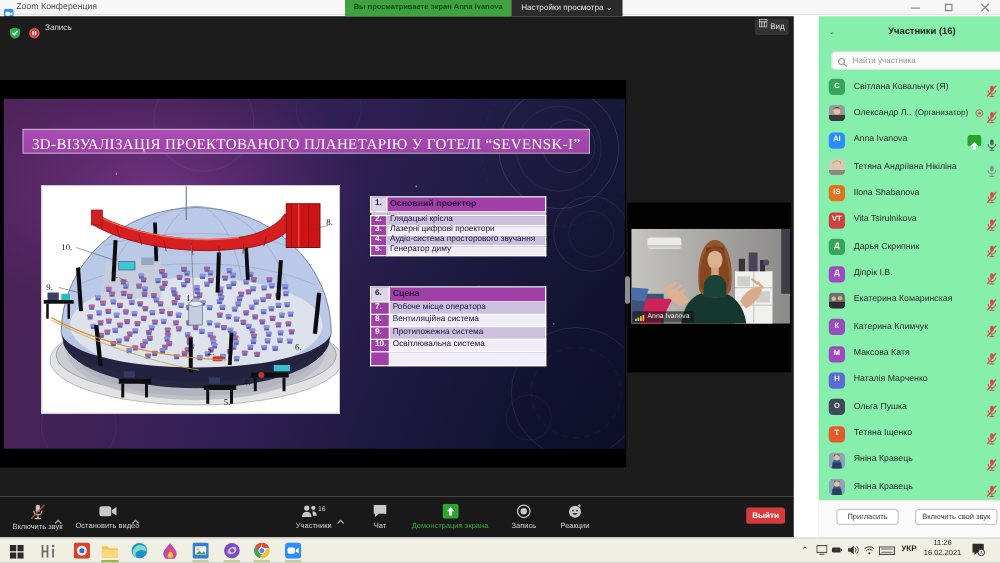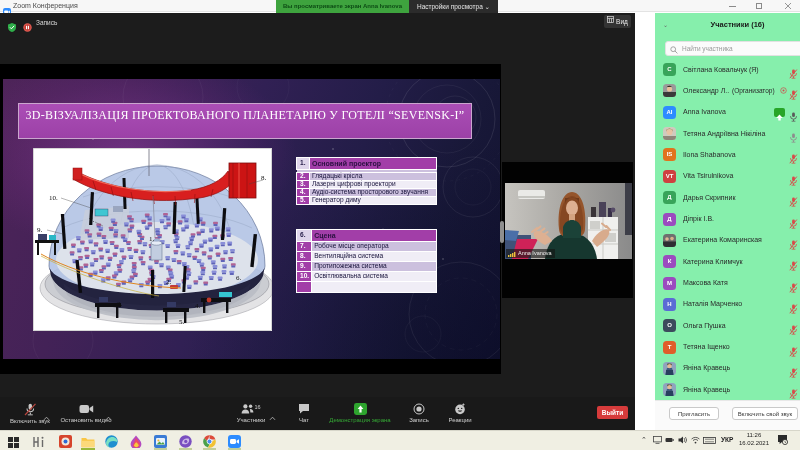--- a/index.html
+++ b/index.html
@@ -10,21 +10,21 @@
 #titlebar .tt{position:absolute;left:13px;top:2px;font-size:7px;color:#4a4a4a}
 #greenbar{left:276px;top:0;width:133px;height:13px;background:#3ea33e;color:#0c4b14;font-size:6px;font-weight:bold;text-align:center;line-height:13px}
 #viewset{left:409px;top:0;width:89px;height:13px;background:#2b2b2b;color:#e6e6e6;font-size:6.5px;text-align:center;line-height:13px}
 
 #stage{left:0;top:13px;width:635px;height:384px;background:#1c1c1c}
 #share{left:0;top:64px;width:501px;height:310px;background:#000}
 #slide{left:3px;top:79px;width:497px;height:280px;overflow:hidden;
  background:radial-gradient(ellipse 235px 140px at 125px 75px,rgba(185,75,195,.38),rgba(140,50,150,.15) 52%,rgba(0,0,0,0) 72%),
  radial-gradient(ellipse 430px 320px at 490px 290px,rgba(8,10,36,.5),rgba(0,0,0,0) 72%),
  linear-gradient(108deg,#4e2459 0%,#432257 22%,#312054 45%,#231d48 65%,#181838 83%,#121230 100%)}
-#slidetitle{left:15px;top:24px;width:454px;height:36px;background:linear-gradient(180deg,#ab4eb6,#9c41a7);
+#slidetitle{left:15px;top:24px;width:454px;height:20px;background:linear-gradient(180deg,#ab4eb6,#9c41a7);
  border:1px solid #caa6ce;color:#fff;font-family:"Liberation Serif",serif;font-size:12px;letter-spacing:.3px;
  text-align:center;line-height:22px;white-space:nowrap}
 #imgcard{left:30px;top:69px;width:239px;height:183px;background:#fff}
 
 .ptable{position:absolute;border-collapse:collapse;font-size:6.6px;color:#17123a}
 .ptable td{border:1px solid #fff;padding:0 2px;vertical-align:middle;line-height:1}
 .ptable .num{width:13px;background:#a23ea8;color:#fff;font-weight:bold;text-align:left;padding-left:3px}
 .ptable .hnum{width:13px;background:#ded5ea;color:#241c47;font-weight:bold;padding-left:3px}
 .ptable .hdr{background:#a23ea8;font-weight:bold;color:#2a1040;font-size:7px}
 .ptable .a{background:#ccc0de}

